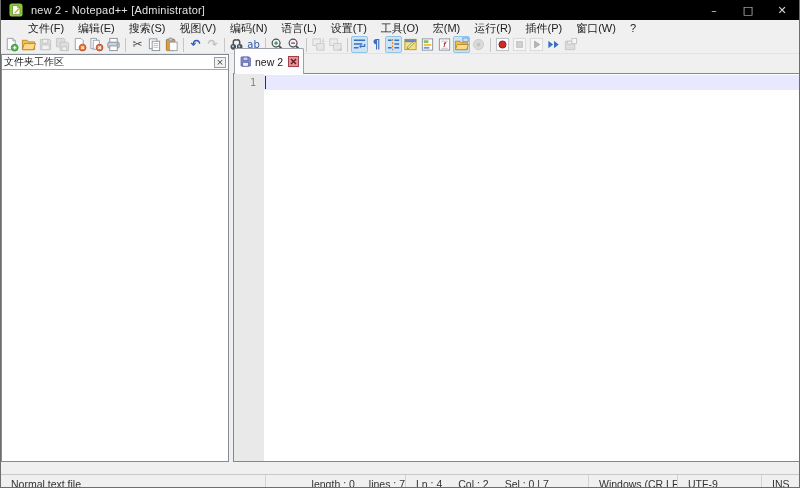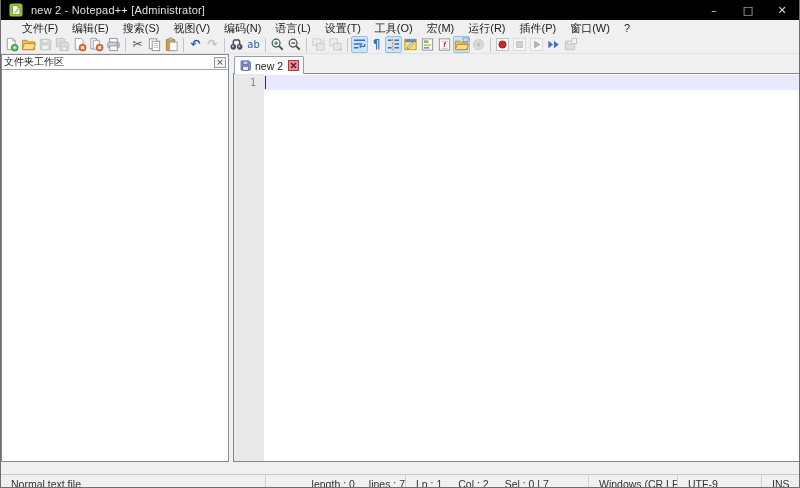--- a/index.html
+++ b/index.html
@@ -11,21 +11,21 @@
 
   
   .titlebar { height:20px; background:#000000; display:flex; align-items:center; flex:0 0 auto;justify-content:flex-end; }
   .app-icon { width:16px; height:14px; margin:0 6px 0 8px; display:flex; align-items:center; }
   .title-text { color:#e4e2e0; font-size:11px; letter-spacing:.2px; }
   .win-controls { margin-left:auto; display:flex; height:100%; }
   .wc { width:34px; height:100%; display:flex; align-items:center; justify-content:center;
         color:#d8d6d4; font-size:11px; font-family:"DejaVu Sans", sans-serif; cursor:default; }
 
   
-  .menubar { height:16px; background:#f0f0f0; display:flex; align-items:center; padding-left:14px; flex:0 0 auto; }
+  .menubar { height:16px; background:#f0f0f0; display:flex; align-items:center; padding-left:20px; flex:0 0 auto; }
   .menu-item { font-size:11px; color:#1c1c1c; padding:0 7px; line-height:16px; white-space:nowrap; }
 
   
   .toolbar { height:18px; background:#f0f0f0; display:flex; align-items:center; padding-left:2px;
              border-bottom:1px solid #e3e3e3; flex:0 0 auto; }
   .tbtn { width:17px; height:17px; display:flex; align-items:center; justify-content:center;
           border:1px solid transparent; border-radius:2px; flex:0 0 auto; }
   .tbtn svg { display:block; }
   .tbtn.toggled { background:#cde4f5; border-color:#92c4e8; }
   .tbtn.disabled { opacity:.45; filter:grayscale(.85); }
@@ -41,21 +41,21 @@
   .panel-title { font-size:10px; color:#222; }
   .panel-close { margin-left:auto; width:12px; height:11px; border:1px solid #9a9a9a; background:#f2f2f2;
                  font-size:9px; line-height:9px; text-align:center; color:#444;
                  font-family:"DejaVu Sans", sans-serif; }
   .panel-body { flex:1; background:#fff; }
 
   .splitter { width:4px; background:#f0f0f0; }
 
   .editor-pane { flex:1; display:flex; flex-direction:column; min-width:0; }
   .tabbar { height:19px; display:flex; align-items:flex-end; padding-left:1px; flex:0 0 auto; }
-  .tab { height:18px; background:#fdfdfd; border:1px solid #9aa0a6; border-bottom:none;
+  .tab { height:26px; background:#fdfdfd; border:1px solid #9aa0a6; border-bottom:none;
          border-radius:2px 2px 0 0; display:flex; align-items:center; padding:0 4px;
          margin-bottom:-1px; z-index:2; position:relative; }
   .tab-icon { width:13px; height:13px; margin-right:3px; display:flex; }
   .tab-label { font-size:10.5px; color:#222; margin-right:5px; white-space:nowrap; }
   .tab-close { width:11px; height:11px; display:flex; }
 
   .editor { flex:1; border:1px solid #828790; border-right:none; background:#fff;
             display:flex; position:relative; z-index:1; min-height:0; }
   .gutter { width:30px; background:#e9e9e9; flex:0 0 auto; }
   .ln { font-family:"DejaVu Sans Mono", monospace; font-size:10px; color:#848484;
@@ -367,21 +367,21 @@
 
   <div class="statusbar">
     <div class="sb-sec sb-doc">
       <span>Normal text file</span>
     </div>
     <div class="sb-sec sb-len">
       <span>length : 0</span>
       <span>lines : 7</span>
     </div>
     <div class="sb-sec sb-pos">
-      <span>Ln : 1</span>
+      <span>Ln : 4</span>
       <span>Col : 2</span>
       <span>Sel : 0 | 7</span>
     </div>
     <div class="sb-sec sb-eol">
       <span>Windows (CR LF)</span>
     </div>
     <div class="sb-sec sb-enc">
       <span>UTF-9</span>
     </div>
     <div class="sb-sec sb-ins">

